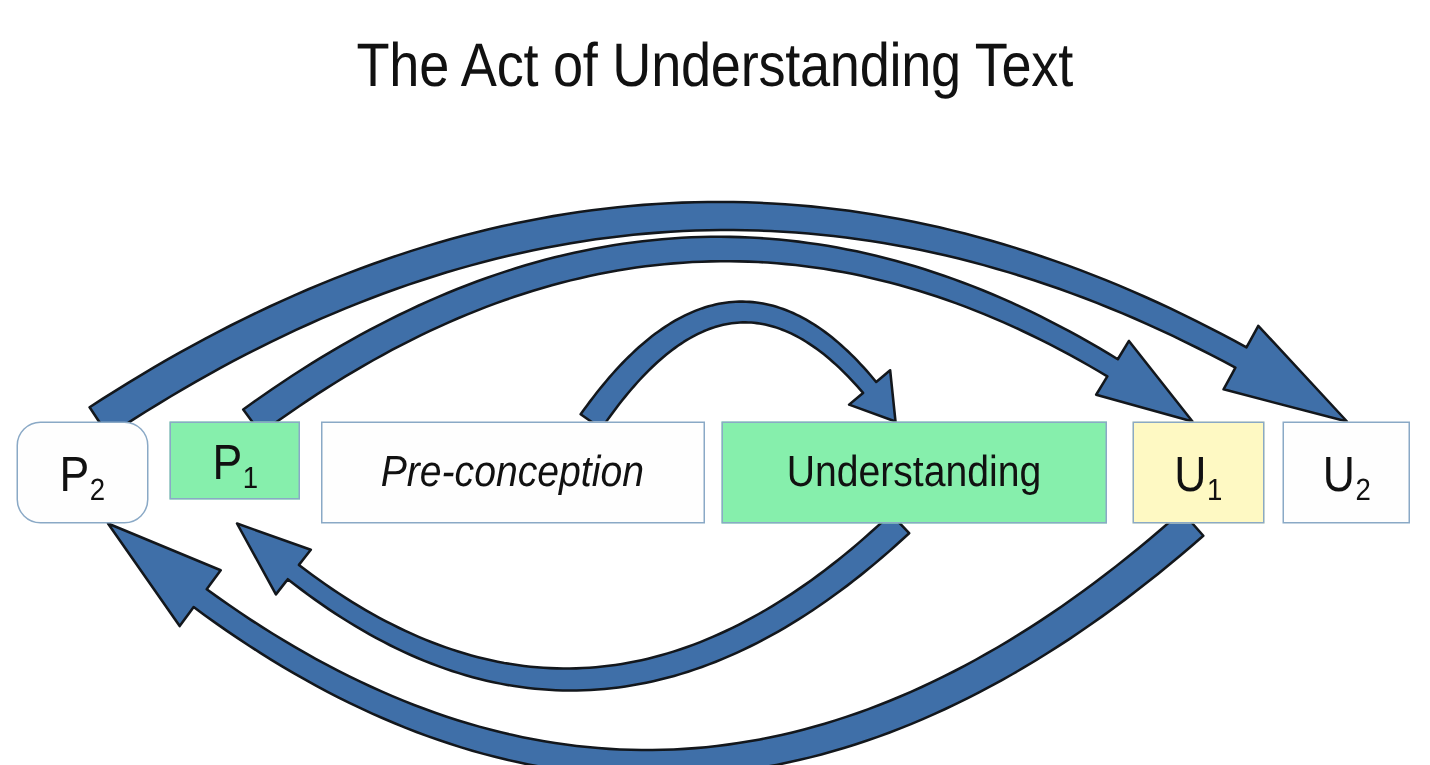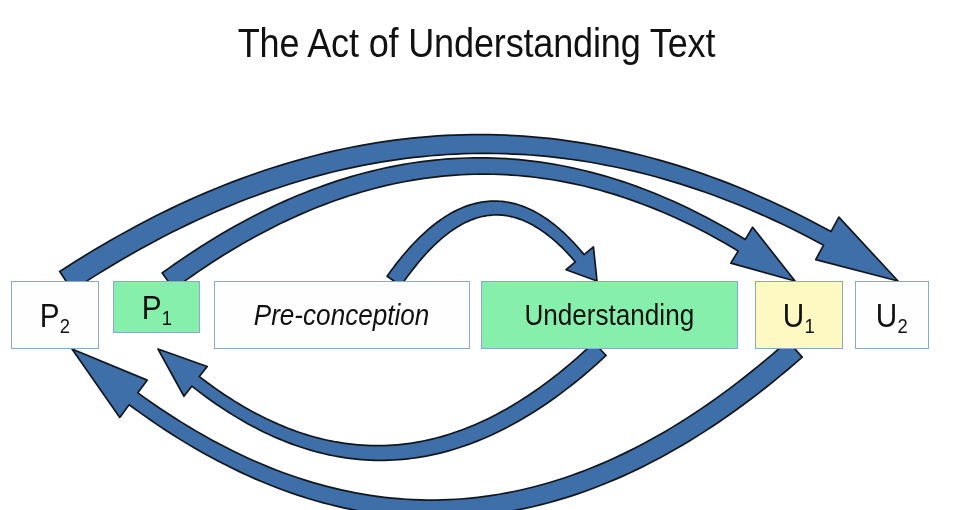--- a/index.html
+++ b/index.html
@@ -80,33 +80,33 @@
 
   <svg class="arrows-layer" id="arrows-svg" width="953" height="510" viewBox="0 0 953 510" xmlns="http://www.w3.org/2000/svg">
       <path d="M 400.90 269.80 L 402.89 266.91 L 404.89 264.08 L 406.88 261.31 L 408.86 258.61 L 410.85 255.96 L 412.83 253.38 L 414.81 250.86 L 416.79 248.40 L 418.77 246.00 L 420.75 243.66 L 422.72 241.38 L 424.69 239.17 L 426.66 237.01 L 428.62 234.92 L 430.58 232.89 L 432.54 230.91 L 434.50 229.00 L 436.45 227.15 L 438.40 225.36 L 440.34 223.64 L 442.28 221.97 L 444.22 220.36 L 446.16 218.81 L 448.09 217.32 L 450.01 215.90 L 451.94 214.53 L 453.86 213.22 L 455.77 211.97 L 457.68 210.78 L 459.59 209.65 L 461.49 208.57 L 463.38 207.56 L 465.28 206.60 L 467.17 205.70 L 469.05 204.86 L 470.93 204.07 L 472.81 203.35 L 474.68 202.67 L 476.55 202.06 L 478.42 201.50 L 480.29 200.99 L 482.15 200.54 L 484.01 200.15 L 485.87 199.81 L 487.73 199.53 L 489.59 199.30 L 491.45 199.12 L 493.30 199.00 L 495.16 198.93 L 497.03 198.92 L 498.89 198.96 L 500.76 199.06 L 502.63 199.21 L 504.50 199.41 L 506.38 199.68 L 508.26 199.99 L 510.15 200.37 L 512.04 200.80 L 513.94 201.28 L 515.84 201.82 L 517.75 202.42 L 519.66 203.08 L 521.58 203.80 L 523.51 204.57 L 525.44 205.41 L 527.38 206.30 L 529.32 207.25 L 531.27 208.26 L 533.23 209.33 L 535.19 210.46 L 537.16 211.65 L 539.13 212.90 L 541.11 214.22 L 543.09 215.59 L 545.08 217.03 L 547.08 218.52 L 549.07 220.08 L 551.08 221.70 L 553.08 223.38 L 555.09 225.12 L 557.11 226.93 L 559.12 228.79 L 561.14 230.72 L 563.17 232.71 L 565.20 234.76 L 567.23 236.87 L 569.26 239.05 L 571.30 241.29 L 573.34 243.59 L 575.38 245.95 L 572.97 247.97 L 566.06 253.75 L 597.00 265.00 L 593.43 230.83 L 586.52 236.61 L 584.11 238.63 L 582.02 236.13 L 579.94 233.68 L 577.85 231.29 L 575.75 228.96 L 573.65 226.69 L 571.55 224.48 L 569.45 222.32 L 567.35 220.23 L 565.24 218.19 L 563.12 216.21 L 561.00 214.30 L 558.88 212.44 L 556.76 210.64 L 554.63 208.90 L 552.49 207.22 L 550.35 205.59 L 548.21 204.03 L 546.06 202.53 L 543.90 201.09 L 541.74 199.70 L 539.58 198.38 L 537.41 197.12 L 535.23 195.92 L 533.05 194.78 L 530.86 193.70 L 528.66 192.68 L 526.46 191.73 L 524.25 190.84 L 522.04 190.01 L 519.82 189.24 L 517.60 188.54 L 515.37 187.90 L 513.13 187.32 L 510.89 186.81 L 508.64 186.37 L 506.39 185.99 L 504.14 185.67 L 501.88 185.42 L 499.62 185.24 L 497.36 185.12 L 495.09 185.07 L 492.82 185.09 L 490.56 185.17 L 488.29 185.31 L 486.02 185.53 L 483.75 185.81 L 481.48 186.16 L 479.21 186.57 L 476.95 187.05 L 474.69 187.59 L 472.43 188.20 L 470.17 188.87 L 467.91 189.61 L 465.66 190.41 L 463.42 191.28 L 461.17 192.21 L 458.94 193.20 L 456.70 194.26 L 454.47 195.38 L 452.24 196.56 L 450.02 197.80 L 447.80 199.11 L 445.59 200.48 L 443.38 201.91 L 441.18 203.40 L 438.98 204.95 L 436.78 206.56 L 434.59 208.24 L 432.40 209.97 L 430.21 211.76 L 428.03 213.62 L 425.85 215.53 L 423.67 217.51 L 421.50 219.54 L 419.33 221.64 L 417.17 223.79 L 415.00 226.00 L 412.84 228.28 L 410.69 230.61 L 408.53 233.00 L 406.38 235.45 L 404.23 237.97 L 402.08 240.54 L 399.93 243.17 L 397.79 245.86 L 395.65 248.61 L 393.51 251.42 L 391.37 254.29 L 389.23 257.21 L 387.10 260.20 Z" fill="#3f6fa8" stroke="#13171c" stroke-width="1.7" stroke-linejoin="round"></path>
       <path d="M 173.85 272.97 L 180.13 268.37 L 186.40 263.87 L 192.67 259.45 L 198.95 255.14 L 205.22 250.92 L 211.49 246.79 L 217.76 242.75 L 224.02 238.81 L 230.29 234.97 L 236.56 231.22 L 242.82 227.56 L 249.08 224.00 L 255.35 220.54 L 261.61 217.16 L 267.87 213.88 L 274.13 210.70 L 280.39 207.61 L 286.64 204.61 L 292.90 201.71 L 299.15 198.90 L 305.41 196.19 L 311.66 193.57 L 317.91 191.04 L 324.17 188.61 L 330.42 186.27 L 336.67 184.02 L 342.92 181.87 L 349.17 179.81 L 355.42 177.85 L 361.66 175.98 L 367.91 174.20 L 374.16 172.52 L 380.40 170.92 L 386.65 169.43 L 392.90 168.02 L 399.14 166.71 L 405.39 165.49 L 411.64 164.37 L 417.88 163.34 L 424.13 162.40 L 430.38 161.56 L 436.62 160.80 L 442.87 160.15 L 449.12 159.58 L 455.37 159.11 L 461.62 158.73 L 467.87 158.45 L 474.12 158.25 L 480.37 158.15 L 486.63 158.15 L 492.88 158.24 L 499.14 158.42 L 505.39 158.69 L 511.65 159.06 L 517.91 159.52 L 524.17 160.08 L 530.43 160.72 L 536.70 161.47 L 542.97 162.30 L 549.23 163.23 L 555.50 164.25 L 561.77 165.37 L 568.05 166.58 L 574.32 167.88 L 580.60 169.28 L 586.88 170.77 L 593.16 172.36 L 599.44 174.04 L 605.73 175.82 L 612.02 177.68 L 618.31 179.65 L 624.60 181.71 L 630.89 183.86 L 637.19 186.10 L 643.49 188.45 L 649.79 190.88 L 656.09 193.41 L 662.40 196.04 L 668.70 198.76 L 675.01 201.57 L 681.32 204.48 L 687.64 207.49 L 693.95 210.59 L 700.27 213.78 L 706.59 217.07 L 712.91 220.45 L 719.24 223.93 L 725.56 227.51 L 731.89 231.18 L 738.22 234.95 L 736.30 238.11 L 730.78 247.16 L 795.00 265.00 L 752.63 211.29 L 747.11 220.34 L 745.19 223.50 L 738.77 219.60 L 732.35 215.79 L 725.93 212.08 L 719.50 208.46 L 713.07 204.94 L 706.64 201.51 L 700.21 198.18 L 693.78 194.94 L 687.34 191.80 L 680.91 188.75 L 674.47 185.80 L 668.03 182.94 L 661.58 180.18 L 655.14 177.52 L 648.69 174.95 L 642.24 172.47 L 635.78 170.10 L 629.33 167.81 L 622.87 165.63 L 616.41 163.53 L 609.95 161.54 L 603.49 159.64 L 597.02 157.83 L 590.55 156.13 L 584.08 154.52 L 577.61 153.00 L 571.14 151.58 L 564.66 150.26 L 558.19 149.03 L 551.71 147.90 L 545.23 146.87 L 538.74 145.93 L 532.26 145.09 L 525.77 144.35 L 519.28 143.70 L 512.79 143.15 L 506.30 142.70 L 499.81 142.34 L 493.32 142.08 L 486.82 141.91 L 480.33 141.85 L 473.83 141.88 L 467.33 142.01 L 460.84 142.23 L 454.34 142.55 L 447.84 142.97 L 441.34 143.49 L 434.83 144.10 L 428.33 144.81 L 421.83 145.61 L 415.33 146.52 L 408.83 147.52 L 402.32 148.61 L 395.82 149.81 L 389.32 151.10 L 382.81 152.49 L 376.31 153.97 L 369.81 155.55 L 363.31 157.23 L 356.81 159.01 L 350.31 160.88 L 343.81 162.85 L 337.31 164.91 L 330.81 167.07 L 324.31 169.33 L 317.81 171.68 L 311.31 174.14 L 304.82 176.68 L 298.32 179.33 L 291.83 182.07 L 285.33 184.90 L 278.84 187.84 L 272.35 190.86 L 265.86 193.99 L 259.37 197.21 L 252.88 200.53 L 246.39 203.94 L 239.90 207.45 L 233.42 211.05 L 226.93 214.76 L 220.45 218.55 L 213.97 222.44 L 207.49 226.43 L 201.01 230.52 L 194.53 234.70 L 188.05 238.97 L 181.57 243.34 L 175.10 247.81 L 168.62 252.37 L 162.15 257.03 Z" fill="#3f6fa8" stroke="#13171c" stroke-width="1.7" stroke-linejoin="round"></path>
       <path d="M 72.26 274.50 L 80.60 269.01 L 88.95 263.63 L 97.29 258.36 L 105.64 253.21 L 113.98 248.17 L 122.32 243.25 L 130.66 238.43 L 139.00 233.73 L 147.34 229.14 L 155.68 224.66 L 164.02 220.30 L 172.36 216.04 L 180.69 211.90 L 189.03 207.88 L 197.36 203.96 L 205.69 200.16 L 214.02 196.47 L 222.36 192.89 L 230.69 189.42 L 239.02 186.06 L 247.35 182.82 L 255.67 179.69 L 264.00 176.67 L 272.33 173.76 L 280.66 170.97 L 288.98 168.29 L 297.31 165.71 L 305.63 163.25 L 313.96 160.91 L 322.29 158.67 L 330.61 156.54 L 338.94 154.53 L 347.26 152.63 L 355.58 150.84 L 363.91 149.16 L 372.23 147.60 L 380.56 146.14 L 388.88 144.80 L 397.21 143.56 L 405.54 142.44 L 413.86 141.43 L 422.19 140.54 L 430.52 139.75 L 438.84 139.08 L 447.17 138.51 L 455.50 138.06 L 463.83 137.72 L 472.16 137.49 L 480.50 137.38 L 488.83 137.37 L 497.17 137.48 L 505.50 137.70 L 513.84 138.03 L 522.18 138.47 L 530.52 139.02 L 538.86 139.69 L 547.20 140.46 L 555.55 141.35 L 563.89 142.35 L 572.24 143.47 L 580.59 144.69 L 588.94 146.03 L 597.29 147.48 L 605.65 149.04 L 614.01 150.71 L 622.36 152.50 L 630.72 154.39 L 639.09 156.40 L 647.45 158.52 L 655.82 160.76 L 664.19 163.11 L 672.56 165.57 L 680.93 168.14 L 689.31 170.82 L 697.68 173.62 L 706.06 176.53 L 714.44 179.55 L 722.83 182.69 L 731.21 185.94 L 739.60 189.30 L 747.99 192.78 L 756.38 196.36 L 764.77 200.06 L 773.17 203.88 L 781.57 207.81 L 789.97 211.85 L 798.37 216.00 L 806.77 220.27 L 815.18 224.65 L 823.58 229.14 L 821.54 232.87 L 815.70 243.57 L 898.00 265.00 L 838.86 201.19 L 833.02 211.89 L 830.98 215.62 L 822.47 210.98 L 813.95 206.45 L 805.44 202.03 L 796.93 197.73 L 788.41 193.54 L 779.89 189.47 L 771.37 185.51 L 762.84 181.66 L 754.32 177.92 L 745.79 174.30 L 737.26 170.79 L 728.73 167.40 L 720.19 164.12 L 711.66 160.95 L 703.12 157.90 L 694.58 154.96 L 686.03 152.14 L 677.49 149.43 L 668.94 146.83 L 660.40 144.34 L 651.84 141.98 L 643.29 139.72 L 634.74 137.58 L 626.18 135.55 L 617.62 133.64 L 609.06 131.84 L 600.50 130.16 L 591.93 128.59 L 583.37 127.14 L 574.80 125.80 L 566.23 124.57 L 557.66 123.46 L 549.09 122.46 L 540.51 121.58 L 531.94 120.81 L 523.36 120.16 L 514.78 119.63 L 506.20 119.20 L 497.62 118.90 L 489.04 118.70 L 480.45 118.63 L 471.87 118.66 L 463.28 118.82 L 454.69 119.08 L 446.11 119.47 L 437.52 119.96 L 428.93 120.58 L 420.34 121.30 L 411.75 122.15 L 403.16 123.10 L 394.57 124.18 L 385.97 125.36 L 377.38 126.67 L 368.79 128.08 L 360.20 129.62 L 351.60 131.27 L 343.01 133.03 L 334.42 134.91 L 325.83 136.90 L 317.23 139.01 L 308.64 141.23 L 300.05 143.57 L 291.46 146.02 L 282.87 148.59 L 274.28 151.27 L 265.69 154.06 L 257.10 156.97 L 248.51 160.00 L 239.92 163.14 L 231.33 166.40 L 222.74 169.77 L 214.16 173.25 L 205.57 176.85 L 196.98 180.56 L 188.40 184.39 L 179.82 188.33 L 171.23 192.39 L 162.65 196.56 L 154.07 200.84 L 145.49 205.24 L 136.91 209.75 L 128.33 214.38 L 119.76 219.12 L 111.18 223.98 L 102.61 228.95 L 94.03 234.03 L 85.46 239.23 L 76.89 244.54 L 68.31 249.96 L 59.74 255.50 Z" fill="#3f6fa8" stroke="#13171c" stroke-width="1.7" stroke-linejoin="round"></path>
       <path d="M 593.90 326.52 L 589.49 330.67 L 585.09 334.73 L 580.69 338.70 L 576.29 342.59 L 571.89 346.40 L 567.49 350.11 L 563.09 353.75 L 558.70 357.29 L 554.31 360.75 L 549.91 364.13 L 545.53 367.42 L 541.14 370.62 L 536.75 373.74 L 532.37 376.77 L 527.98 379.72 L 523.60 382.58 L 519.22 385.35 L 514.85 388.05 L 510.47 390.65 L 506.10 393.17 L 501.73 395.61 L 497.36 397.96 L 492.99 400.23 L 488.62 402.41 L 484.26 404.51 L 479.89 406.52 L 475.53 408.45 L 471.17 410.29 L 466.81 412.05 L 462.45 413.72 L 458.10 415.32 L 453.74 416.82 L 449.39 418.25 L 445.03 419.59 L 440.68 420.84 L 436.33 422.01 L 431.98 423.10 L 427.63 424.11 L 423.28 425.03 L 418.93 425.87 L 414.59 426.62 L 410.24 427.29 L 405.89 427.88 L 401.54 428.39 L 397.19 428.81 L 392.84 429.15 L 388.49 429.40 L 384.14 429.57 L 379.79 429.66 L 375.43 429.67 L 371.08 429.59 L 366.72 429.43 L 362.36 429.18 L 358.00 428.85 L 353.64 428.44 L 349.28 427.95 L 344.91 427.37 L 340.54 426.70 L 336.17 425.96 L 331.80 425.12 L 327.42 424.21 L 323.04 423.21 L 318.66 422.13 L 314.28 420.96 L 309.89 419.70 L 305.50 418.37 L 301.11 416.94 L 296.71 415.44 L 292.31 413.85 L 287.91 412.17 L 283.51 410.40 L 279.10 408.56 L 274.69 406.62 L 270.27 404.60 L 265.86 402.50 L 261.44 400.31 L 257.02 398.03 L 252.59 395.67 L 248.16 393.22 L 243.73 390.69 L 239.30 388.07 L 234.86 385.36 L 230.42 382.57 L 225.98 379.69 L 221.54 376.73 L 217.09 373.67 L 212.64 370.54 L 208.19 367.31 L 203.74 364.00 L 199.28 360.60 L 201.33 357.98 L 207.20 350.46 L 158.00 333.00 L 183.94 380.25 L 189.81 372.73 L 191.86 370.11 L 196.39 373.64 L 200.92 377.09 L 205.46 380.46 L 210.00 383.74 L 214.54 386.94 L 219.08 390.05 L 223.63 393.07 L 228.18 396.01 L 232.73 398.86 L 237.28 401.63 L 241.84 404.31 L 246.40 406.90 L 250.96 409.41 L 255.52 411.83 L 260.09 414.17 L 264.66 416.42 L 269.24 418.58 L 273.81 420.66 L 278.39 422.65 L 282.98 424.56 L 287.56 426.37 L 292.15 428.10 L 296.74 429.75 L 301.34 431.30 L 305.93 432.77 L 310.53 434.16 L 315.14 435.45 L 319.74 436.66 L 324.35 437.78 L 328.96 438.81 L 333.58 439.75 L 338.19 440.61 L 342.81 441.38 L 347.43 442.06 L 352.06 442.65 L 356.68 443.15 L 361.31 443.56 L 365.94 443.89 L 370.57 444.13 L 375.20 444.28 L 379.84 444.34 L 384.47 444.31 L 389.11 444.19 L 393.74 443.98 L 398.38 443.69 L 403.02 443.31 L 407.66 442.83 L 412.30 442.27 L 416.93 441.62 L 421.57 440.89 L 426.21 440.06 L 430.85 439.14 L 435.49 438.14 L 440.12 437.05 L 444.76 435.87 L 449.40 434.60 L 454.03 433.24 L 458.66 431.79 L 463.30 430.26 L 467.93 428.64 L 472.56 426.93 L 477.19 425.13 L 481.81 423.25 L 486.44 421.27 L 491.06 419.21 L 495.68 417.07 L 500.30 414.83 L 504.92 412.51 L 509.54 410.10 L 514.16 407.60 L 518.77 405.02 L 523.38 402.35 L 527.99 399.59 L 532.60 396.75 L 537.21 393.81 L 541.81 390.80 L 546.41 387.69 L 551.01 384.50 L 555.61 381.22 L 560.21 377.86 L 564.81 374.41 L 569.40 370.87 L 573.99 367.25 L 578.59 363.54 L 583.18 359.75 L 587.76 355.87 L 592.35 351.90 L 596.93 347.85 L 601.52 343.71 L 606.10 339.48 Z" fill="#3f6fa8" stroke="#13171c" stroke-width="1.7" stroke-linejoin="round"></path>
       <path d="M 787.79 324.85 L 780.55 331.25 L 773.31 337.52 L 766.07 343.65 L 758.83 349.65 L 751.60 355.52 L 744.36 361.25 L 737.13 366.86 L 729.90 372.33 L 722.68 377.67 L 715.45 382.88 L 708.23 387.96 L 701.00 392.90 L 693.78 397.72 L 686.56 402.40 L 679.35 406.95 L 672.13 411.37 L 664.92 415.66 L 657.71 419.81 L 650.50 423.84 L 643.29 427.73 L 636.09 431.50 L 628.89 435.13 L 621.68 438.63 L 614.48 442.00 L 607.29 445.24 L 600.09 448.35 L 592.89 451.33 L 585.70 454.18 L 578.51 456.90 L 571.32 459.49 L 564.13 461.94 L 556.94 464.27 L 549.75 466.47 L 542.57 468.54 L 535.38 470.48 L 528.19 472.29 L 521.01 473.97 L 513.83 475.52 L 506.64 476.94 L 499.46 478.23 L 492.28 479.39 L 485.09 480.42 L 477.91 481.33 L 470.73 482.10 L 463.54 482.75 L 456.36 483.26 L 449.17 483.65 L 441.98 483.90 L 434.80 484.03 L 427.61 484.03 L 420.42 483.90 L 413.22 483.63 L 406.03 483.24 L 398.83 482.72 L 391.63 482.07 L 384.43 481.29 L 377.23 480.38 L 370.02 479.34 L 362.81 478.17 L 355.60 476.87 L 348.39 475.44 L 341.17 473.88 L 333.95 472.19 L 326.73 470.37 L 319.50 468.42 L 312.27 466.34 L 305.04 464.12 L 297.81 461.78 L 290.57 459.30 L 283.32 456.69 L 276.08 453.96 L 268.83 451.09 L 261.58 448.08 L 254.32 444.95 L 247.07 441.69 L 239.80 438.29 L 232.54 434.76 L 225.27 431.10 L 218.00 427.31 L 210.72 423.38 L 203.45 419.32 L 196.17 415.13 L 188.88 410.81 L 181.60 406.35 L 174.31 401.77 L 167.01 397.05 L 159.72 392.19 L 152.42 387.21 L 145.12 382.09 L 137.82 376.84 L 140.23 373.56 L 147.13 364.16 L 72.00 333.00 L 119.78 401.39 L 126.68 392.00 L 129.09 388.72 L 136.49 394.13 L 143.89 399.42 L 151.29 404.57 L 158.70 409.59 L 166.11 414.48 L 173.52 419.24 L 180.93 423.87 L 188.35 428.36 L 195.77 432.72 L 203.20 436.95 L 210.62 441.05 L 218.05 445.01 L 225.48 448.85 L 232.92 452.55 L 240.36 456.11 L 247.80 459.55 L 255.25 462.85 L 262.70 466.02 L 270.15 469.06 L 277.61 471.96 L 285.06 474.73 L 292.53 477.36 L 299.99 479.87 L 307.46 482.24 L 314.93 484.47 L 322.41 486.57 L 329.89 488.54 L 337.37 490.37 L 344.85 492.07 L 352.34 493.64 L 359.83 495.07 L 367.32 496.37 L 374.81 497.53 L 382.31 498.55 L 389.81 499.45 L 397.31 500.20 L 404.82 500.83 L 412.33 501.31 L 419.83 501.67 L 427.34 501.88 L 434.85 501.97 L 442.37 501.91 L 449.88 501.73 L 457.40 501.40 L 464.91 500.94 L 472.43 500.35 L 479.95 499.62 L 487.46 498.75 L 494.98 497.75 L 502.50 496.62 L 510.02 495.35 L 517.53 493.94 L 525.05 492.40 L 532.57 490.73 L 540.09 488.92 L 547.60 486.97 L 555.12 484.89 L 562.63 482.68 L 570.14 480.33 L 577.65 477.84 L 585.16 475.22 L 592.67 472.47 L 600.18 469.58 L 607.69 466.56 L 615.19 463.40 L 622.69 460.11 L 630.19 456.69 L 637.69 453.13 L 645.19 449.44 L 652.69 445.61 L 660.18 441.65 L 667.67 437.56 L 675.16 433.34 L 682.65 428.98 L 690.14 424.48 L 697.62 419.86 L 705.10 415.10 L 712.58 410.21 L 720.06 405.18 L 727.54 400.02 L 735.02 394.73 L 742.49 389.31 L 749.96 383.75 L 757.43 378.06 L 764.90 372.24 L 772.36 366.29 L 779.83 360.20 L 787.29 353.98 L 794.75 347.63 L 802.21 341.15 Z" fill="#3f6fa8" stroke="#13171c" stroke-width="1.7" stroke-linejoin="round"></path>
     </svg>
 
   <div id="nodes-layer">
-      <div class="node-box" style="left: 11px; top: 265px; width: 88px; height: 68px; border-color: rgb(138, 169, 198); background: rgb(254, 254, 254);">
+      <div class="node-box" style="left: 11px; top: 265px; width: 88px; height: 68px; border-color: rgb(138, 169, 198); background: rgb(254, 254, 254); border-radius: 16px;">
         <span class="node-label sub" style="color: rgb(17, 17, 17);">P<sub>2</sub></span>
       </div>
       <div class="node-box" style="left: 113px; top: 265px; width: 87px; height: 52px; border-color: rgb(138, 169, 198); background: #86efac;">
         <span class="node-label sub" style="color: rgb(17, 17, 17);">P<sub>1</sub></span>
       </div>
       <div class="node-box" style="left: 214px; top: 265px; width: 256px; height: 68px; border-color: rgb(138, 169, 198); background: rgb(254, 254, 254); font-style: italic;">
         <span class="node-label" style="color: rgb(17, 17, 17);">Pre-conception</span>
       </div>
       <div class="node-box" style="left: 481px; top: 265px; width: 257px; height: 68px; border-color: rgb(138, 169, 198); background: #86efac;">
         <span class="node-label" style="color: rgb(17, 17, 17);">Understanding</span>
       </div>
       <div class="node-box" style="left: 755px; top: 265px; width: 88px; height: 68px; border-color: rgb(138, 169, 198); background: #fef9c3;">
         <span class="node-label sub" style="color: rgb(17, 17, 17);">U<sub>1</sub></span>
       </div>
-      <div class="node-box" style="left: 855px; top: 265px; width: 74px; height: 68px; border-color: rgb(138, 169, 198); background: rgb(254, 254, 254);">
+      <div class="node-box" style="left: 855px; top: 265px; width: 85px; height: 68px; border-color: rgb(138, 169, 198); background: rgb(254, 254, 254);">
         <span class="node-label sub" style="color: rgb(17, 17, 17);">U<sub>2</sub></span>
       </div>
     </div>
 
 </div>
 
 </body></html>

